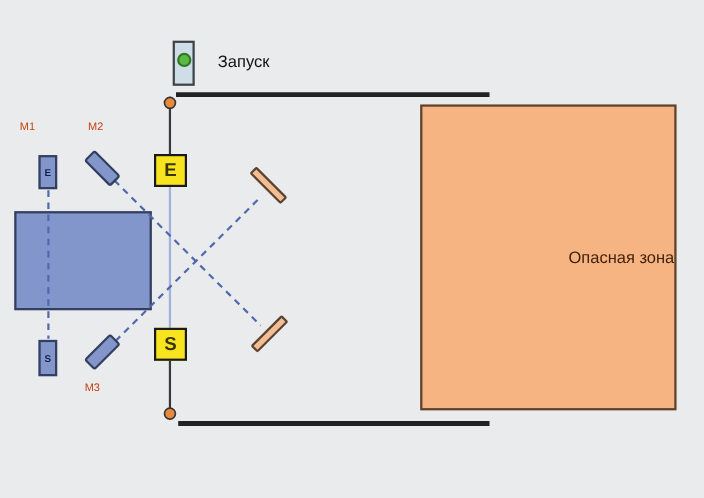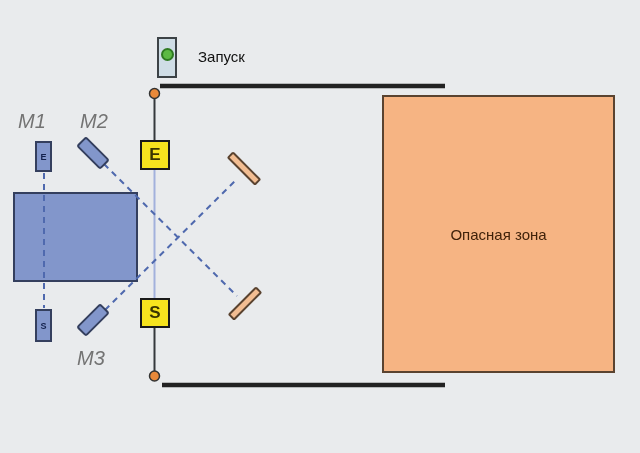--- a/index.html
+++ b/index.html
@@ -11,31 +11,31 @@
   
   .layer-base{z-index:1;}
   .layer-lines{z-index:2;}
   .layer-obj{z-index:3;}
 
   
   .machine{left:13px;top:192px;width:125px;height:90px;background:#8296cb;border:2px solid #343f5e;box-sizing:border-box;}
 
   
   .danger{left:382px;top:95px;width:233px;height:278px;background:#f6b483;border:2px solid #5a4330;
-          box-sizing:border-box;display:flex;align-items:center;justify-content:center;}
+          box-sizing:border-box;display:flex;align-items:center;justify-content:flex-end;}
   .danger span{font-size:15px;color:#40220a;}
 
   
   .start-btn{left:157px;top:37px;width:20px;height:41px;background:#cfdde6;border:2px solid #3c4246;
              box-sizing:border-box;display:flex;align-items:flex-start;justify-content:center;}
   .start-led{margin-top:9px;width:13px;height:13px;border-radius:50%;background:#5cb944;border:2px solid #2f7a22;box-sizing:border-box;}
   .start-label{left:198px;top:48px;font-size:15px;color:#111;}
 
   
-  .mlabel{font-size:20px;color:#737373;font-style:italic;}
+  .mlabel{font-size:10px;color:#c2410c;}
   .m1-label{left:18px;top:110px;}
   .m2-label{left:80px;top:110px;}
   .m3-label{left:77px;top:347px;}
 
   
   .srect{width:17px;height:31px;background:#8296cb;border:2px solid #343f5e;box-sizing:border-box;
          display:flex;align-items:center;justify-content:center;font-size:9px;font-weight:bold;color:#14224d;}
   .srect-e{left:35px;top:141px;}
   .srect-s{left:35px;top:309px;height:33px;}
 

